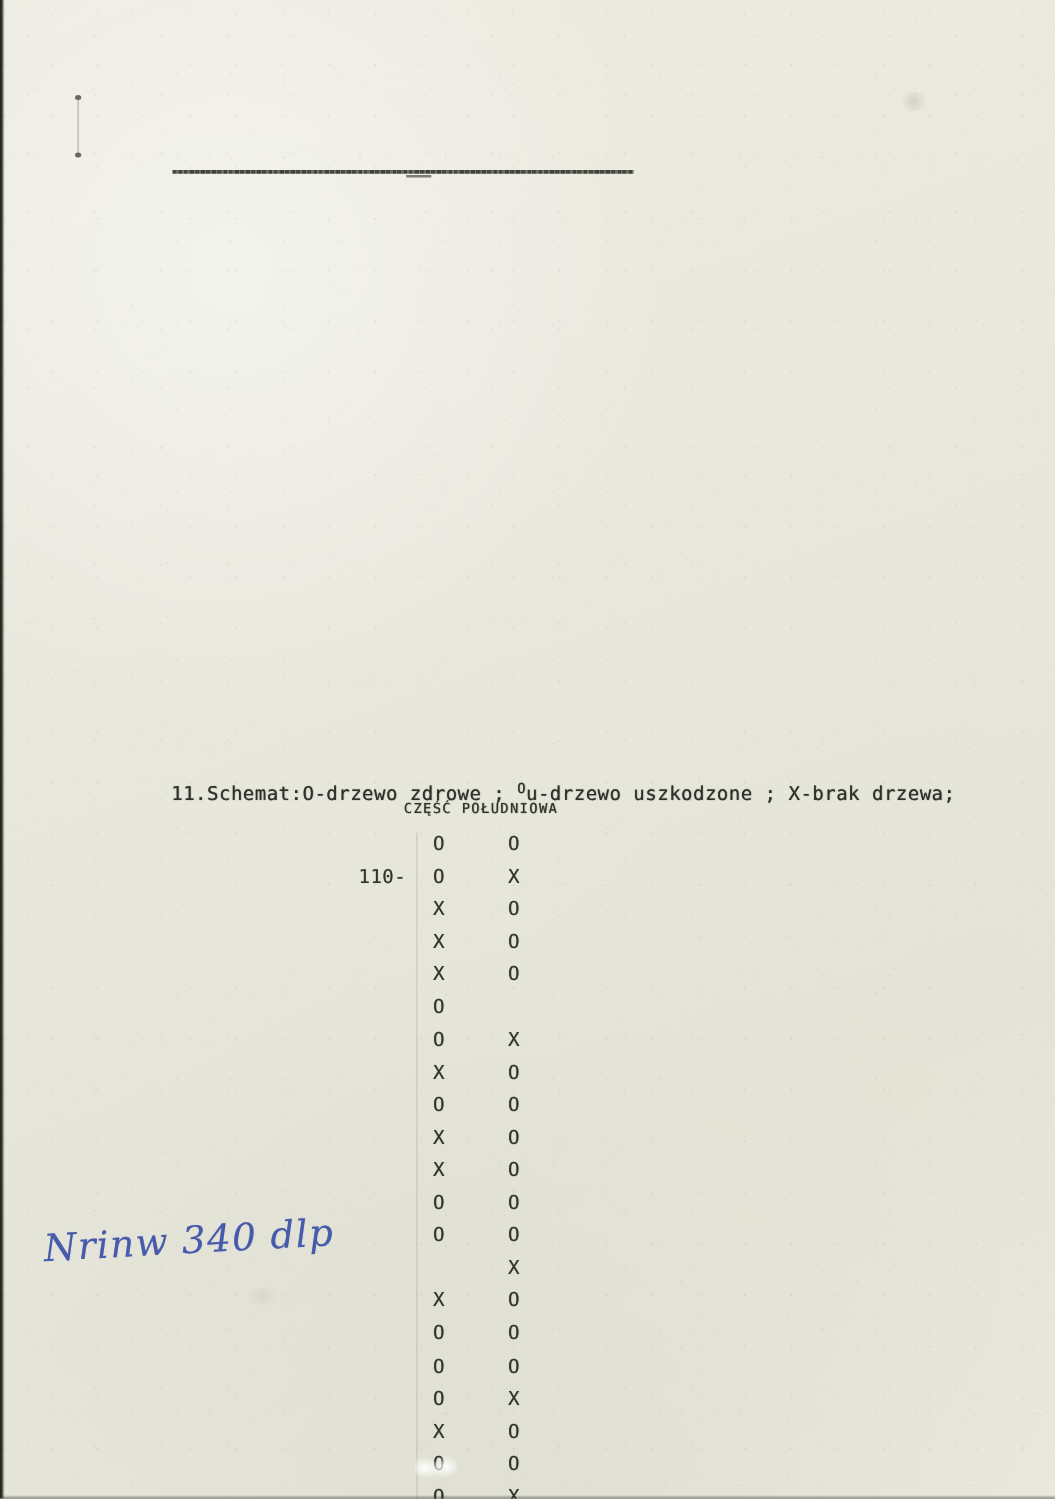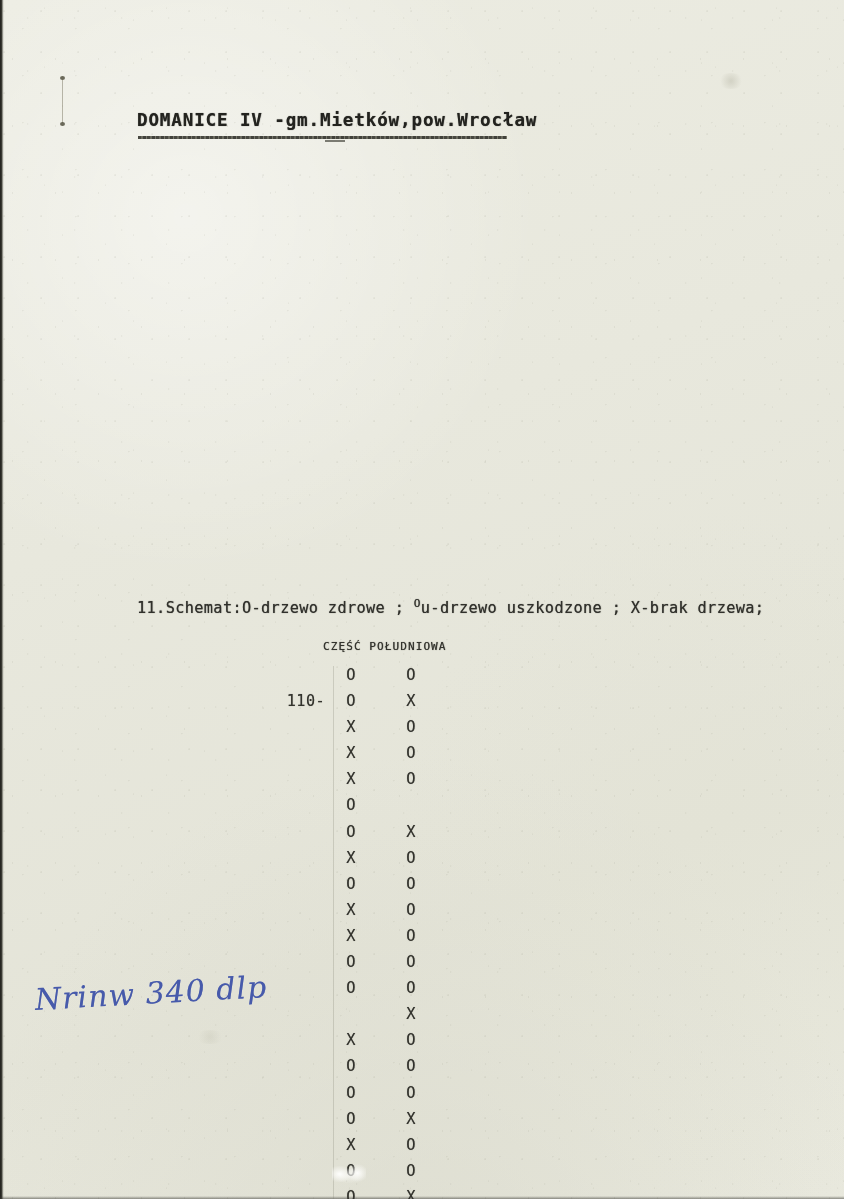--- a/index.html
+++ b/index.html
@@ -123,20 +123,21 @@
     height: 2px;
     background: #4a4a40;
     opacity: 0.7;
   }
 
   
   .body-line {
     font-size: 15.2px;
     line-height: 1;
     color: #30302b;
+    margin-top: 27px;
   }
   .body-line.faded {
     color: #4e4e45;
     opacity: 0.82;
   }
 
   
   #schema-heading {
     left: 323px;
     top: 640px;
@@ -242,21 +243,20 @@
 
   <div id="staple-mark">
     <span class="dot top"></span>
     <span class="shaft"></span>
     <span class="dot bottom"></span>
   </div>
 
   <div class="smudge" style="left:718px; top:73px; width:26px; height:16px;"></div>
   <div class="smudge" style="left:195px; top:1030px; width:30px; height:14px; opacity:.5;"></div>
 
-  <div class="typed" id="doc-title">DOMANICE IV -gm.Mietków,pow.Wrocław</div>
   <div id="title-rule"></div>
   <div id="title-rule-stub"></div>
 
   <div id="body-text">
       <div class="typed body-line" style="left: 137px; top: 154px;"></div>
       <div class="typed body-line faded" style="left: 137px; top: 180.1px;"></div>
       <div class="typed body-line" style="left: 137px; top: 206.2px;"></div>
       <div class="typed body-line" style="left: 137px; top: 232.3px;"></div>
       <div class="typed body-line" style="left: 158px; top: 258.4px;"></div>
       <div class="typed body-line" style="left: 137px; top: 284.5px;"></div>

